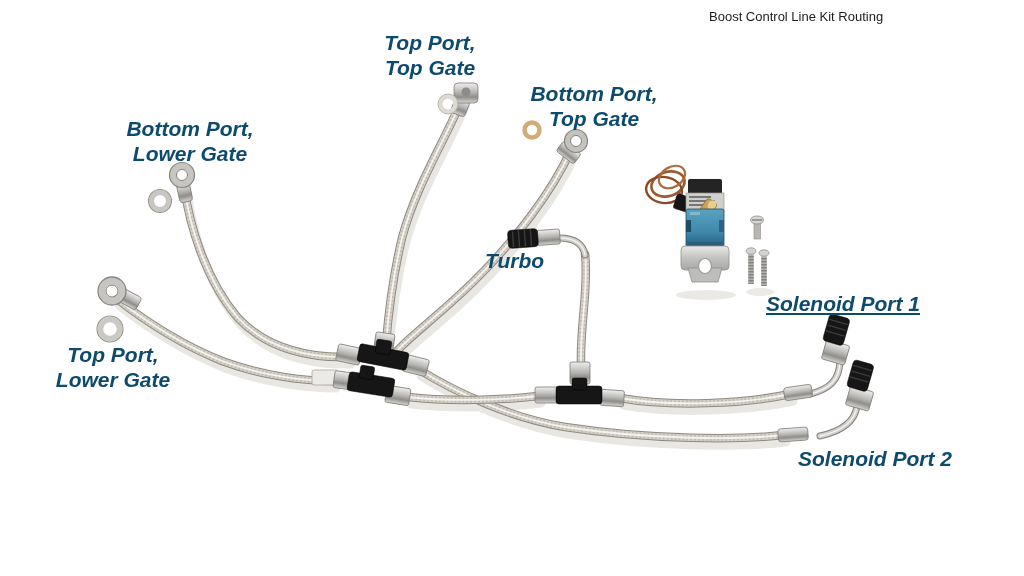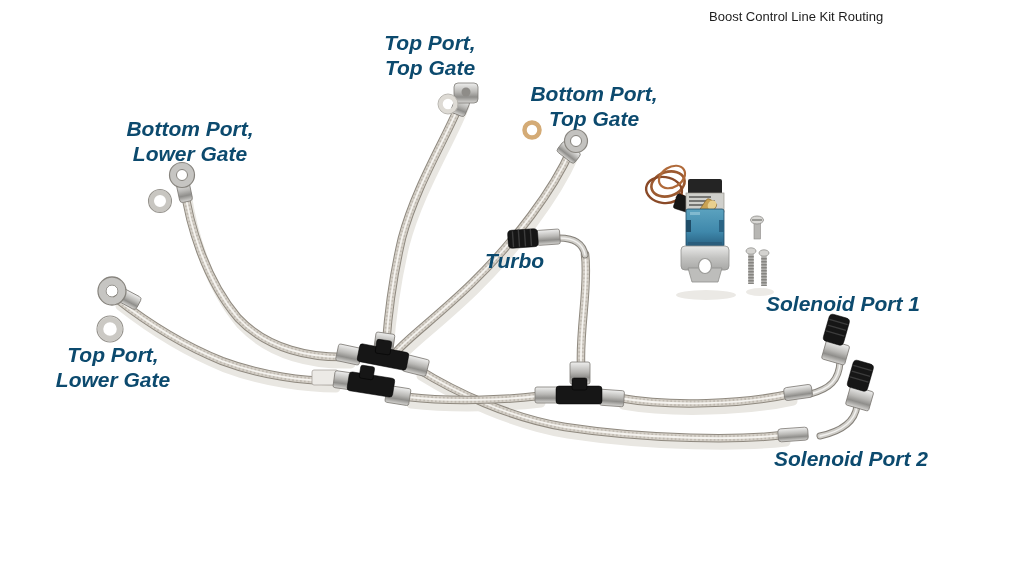--- a/index.html
+++ b/index.html
@@ -283,20 +283,20 @@
 
 <div class="callout" style="left:23px;top:342px;width:180px;">
   <div>Top Port,</div>
   <div>Lower Gate</div>
 </div>
 
 <div class="callout left-align" style="left:485px;top:248px;">
   <div>Turbo</div>
 </div>
 
-<div class="callout left-align" style="left:766px;top:291px;">
+<div class="callout left-align" style="left:766px;top:291px;text-decoration:underline;">
   <div>Solenoid Port 1</div>
 </div>
 
-<div class="callout left-align" style="left:774px;top:446px;">
+<div class="callout left-align" style="left:798px;top:446px;">
   <div>Solenoid Port 2</div>
 </div>
 </div>
 
 </body></html>

